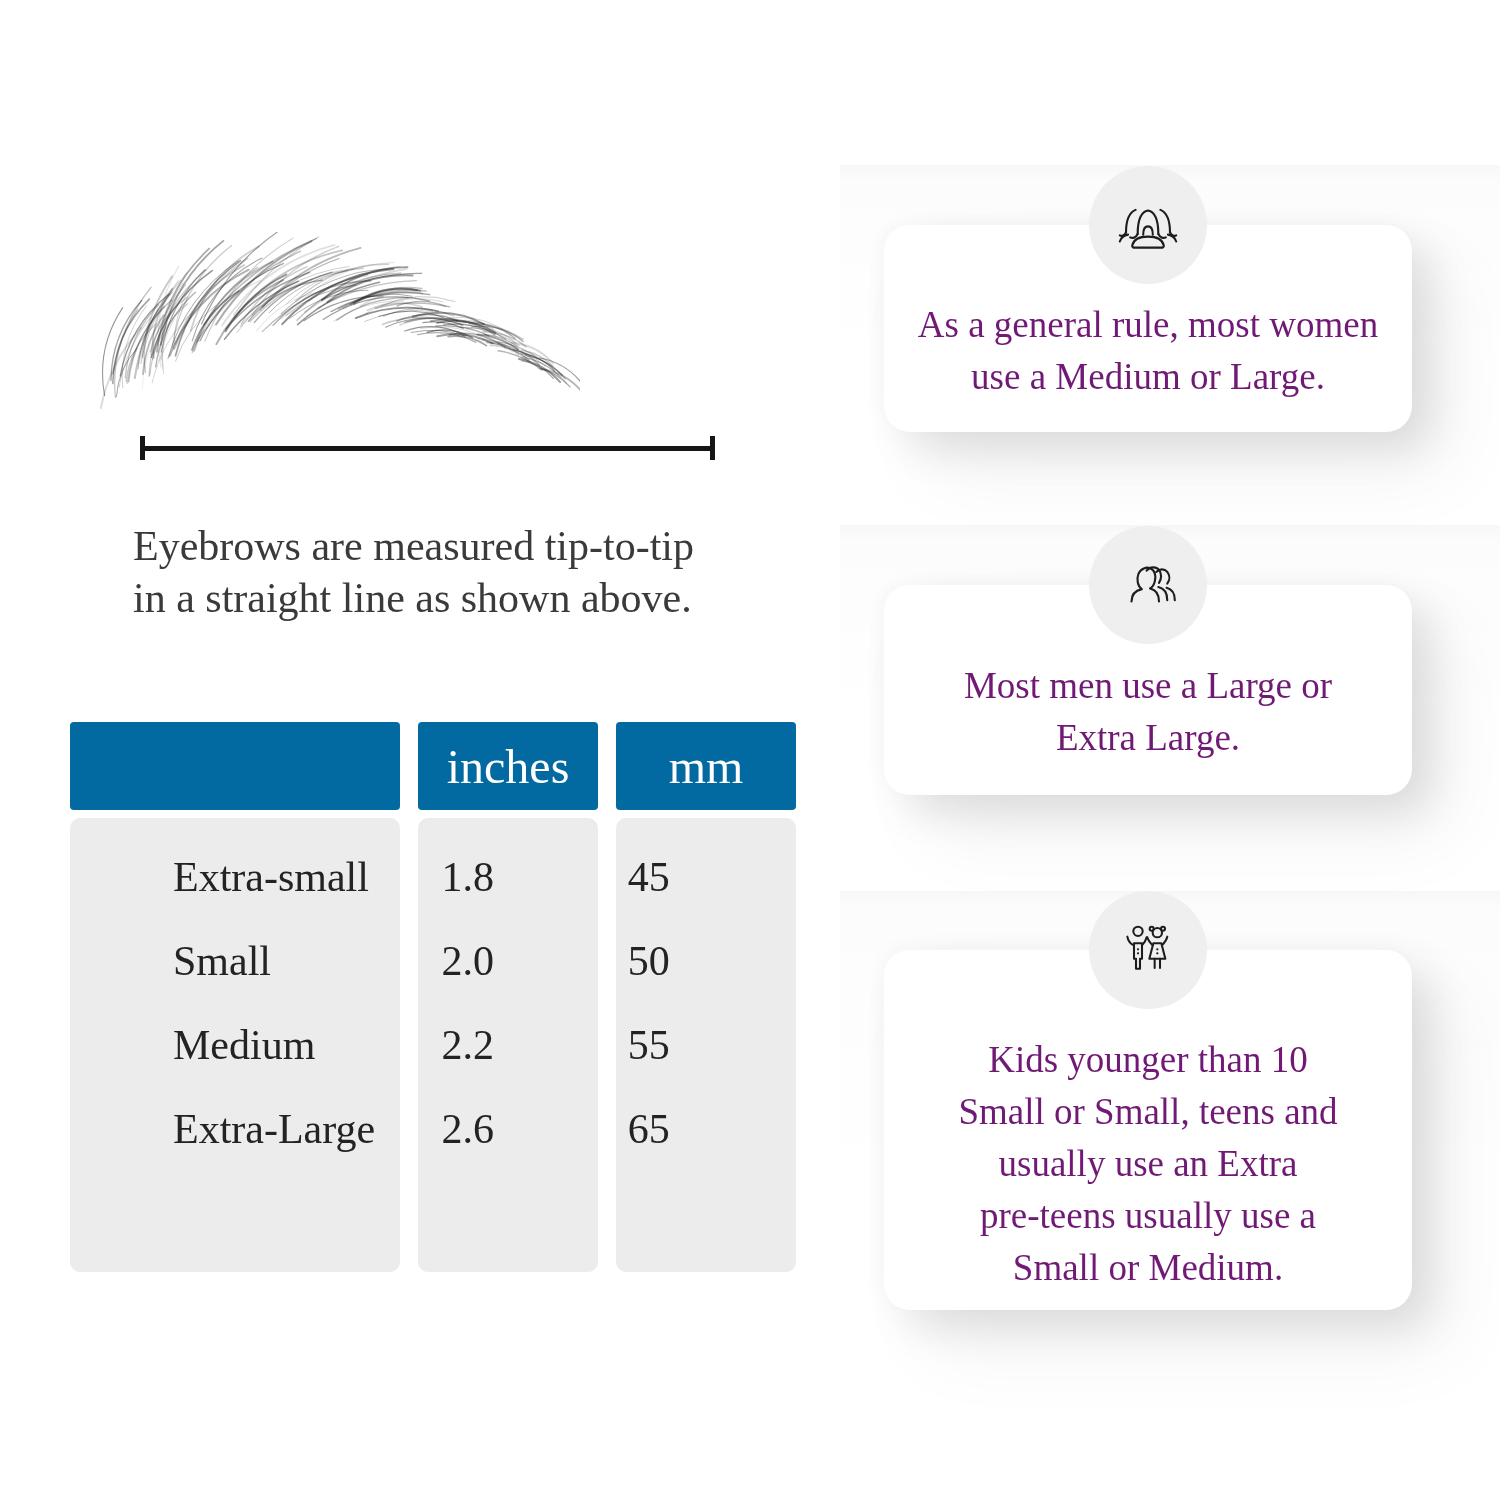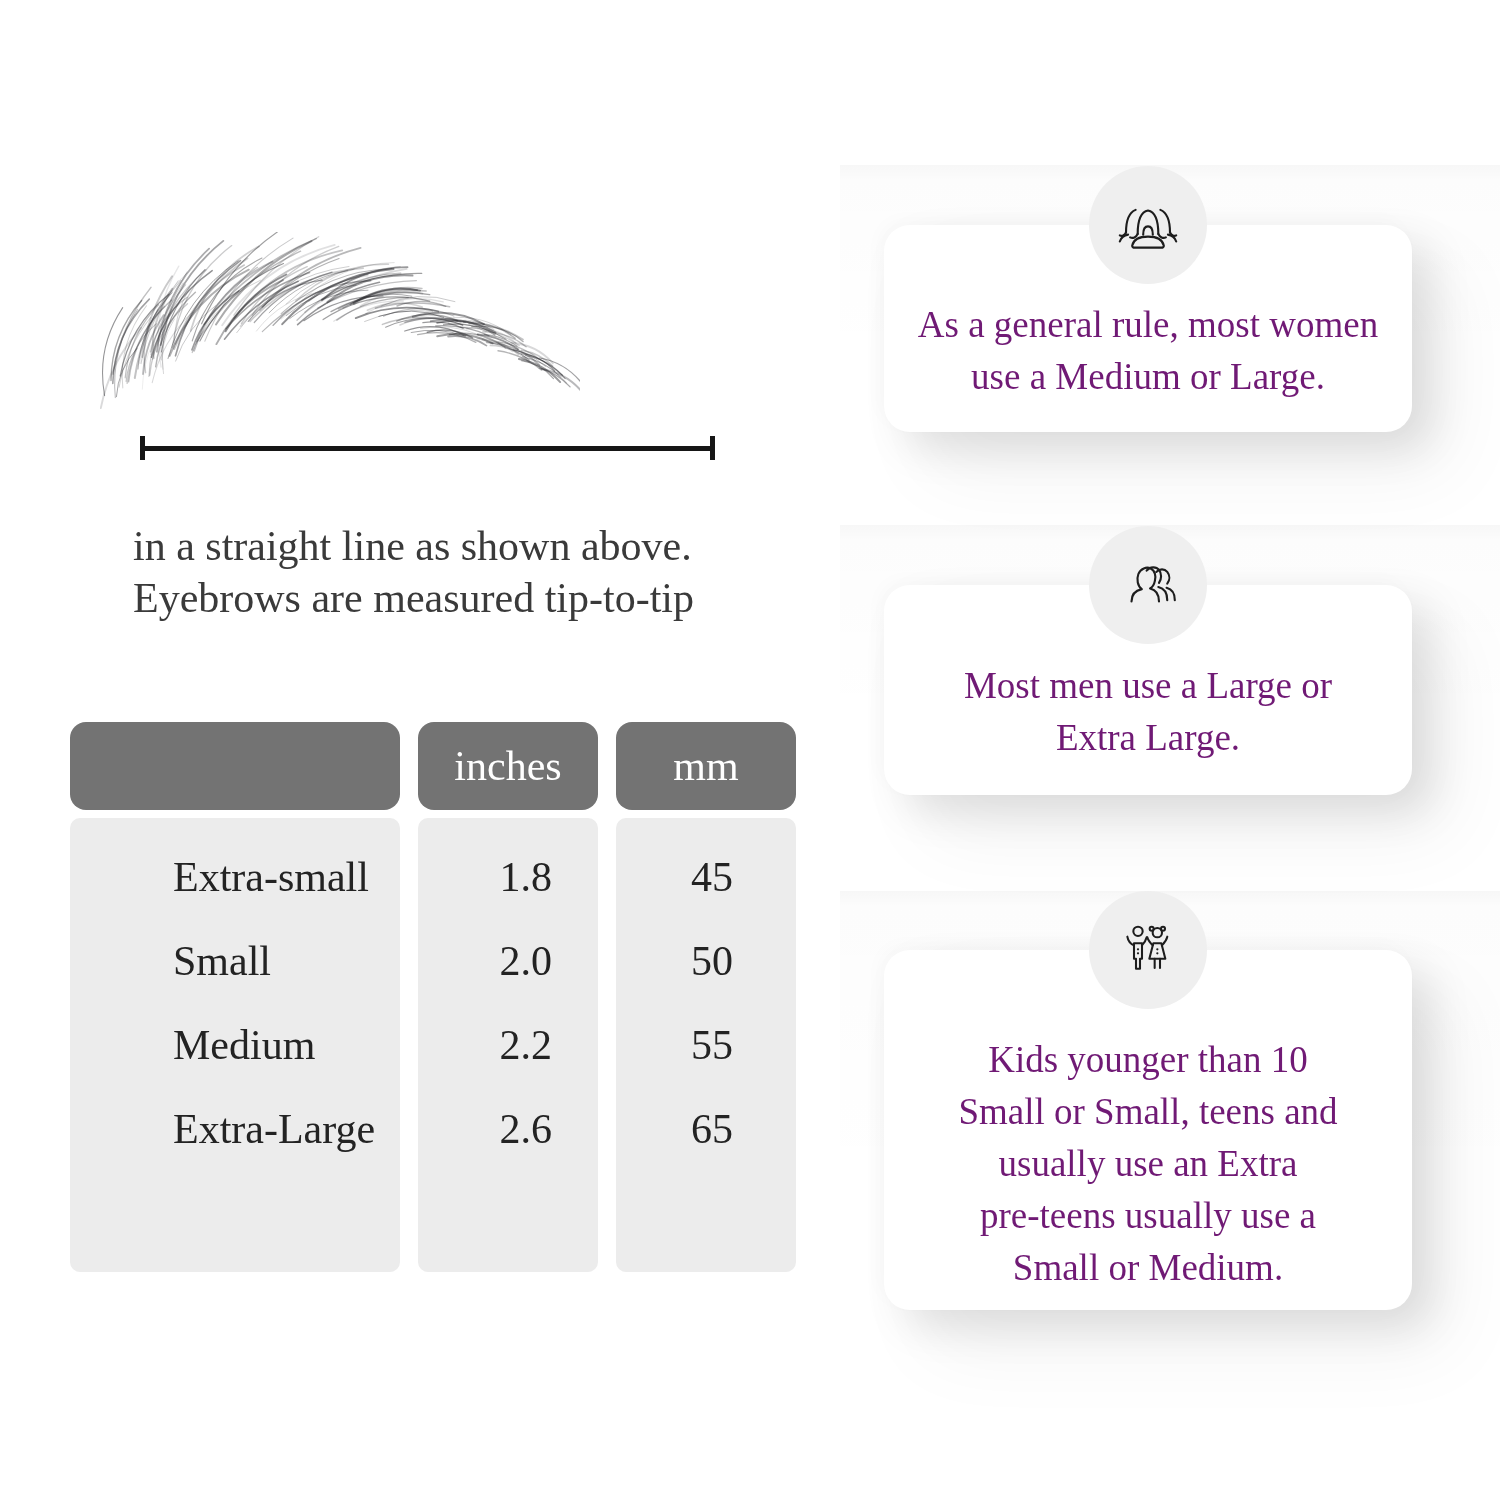--- a/index.html
+++ b/index.html
@@ -14,30 +14,30 @@
   .brow{position:absolute;left:100px;top:232px;width:480px;height:180px;}
   
   .measure{position:absolute;left:140px;top:436px;width:575px;height:24px;display:flex;align-items:center;}
   .measure .cap{width:5px;height:24px;background:#161616;}
   .measure .bar{flex:1;height:5px;background:#161616;}
   
   .caption{position:absolute;left:133px;top:520px;font-size:42px;line-height:52px;color:#3a3a3a;white-space:nowrap;}
   
   .size-table{position:absolute;left:70px;top:722px;width:726px;}
   .thead{display:flex;height:88px;}
-  .th{background:#737373;border-radius:16px;color:#ffffff;font-size:42px;
+  .th{background:#0369a1;border-radius:4px;color:#ffffff;font-size:48px;
       display:flex;align-items:center;justify-content:center;}
   .c1{width:330px;} .c2{width:180px;margin-left:18px;} .c3{width:180px;margin-left:18px;}
   .tbody{position:relative;margin-top:8px;height:454px;}
   .colbg{position:absolute;top:0;height:454px;background:#ececec;border-radius:10px;}
   .colbg.b1{left:0;width:330px;} .colbg.b2{left:348px;width:180px;} .colbg.b3{left:546px;width:180px;}
   .rows{position:relative;padding-top:17px;}
   .trow{display:flex;height:84px;align-items:center;font-size:42px;color:#232323;padding-left:41px;}
   .cell-label{width:330px;padding-left:62px;box-sizing:border-box;}
-  .cell-num{width:180px;text-align:center;}
+  .cell-num{width:180px;}
   .g1{margin-left:18px;} 
   
   .tip-card{position:absolute;left:884px;width:528px;background:#ffffff;border-radius:26px;
     box-shadow:20px 18px 42px rgba(0,0,0,0.10),42px 42px 80px rgba(0,0,0,0.05),-6px -6px 18px rgba(0,0,0,0.02);}
   .card-1{top:225px;height:207px;}
   .card-2{top:585px;height:210px;}
   .card-3{top:950px;height:360px;}
   .badge{position:absolute;left:205px;top:-59px;width:118px;height:118px;border-radius:50%;
     background:#efefef;display:flex;align-items:center;justify-content:center;}
   .badge svg{display:block;}
@@ -225,22 +225,22 @@
       <path d="M50.8,122.6 Q53.1,81.4 78.1,48.7" stroke="#26262a" stroke-width="0.90" stroke-opacity="0.21" fill="none" stroke-linecap="round"></path>
     </svg>
 
   <div class="measure">
     <div class="cap"></div>
     <div class="bar"></div>
     <div class="cap"></div>
   </div>
 
   <div class="caption">
+    <div>Eyebrows are measured tip-to-tip</div>
     <div>in a straight line as shown above.</div>
-    <div>Eyebrows are measured tip-to-tip</div>
   </div>
 
   <div class="size-table">
     <div class="thead">
       <div class="th c1"></div>
       <div class="th c2">inches</div>
       <div class="th c3">mm</div>
     </div>
     <div class="tbody">
       <div class="colbg b1"></div>

